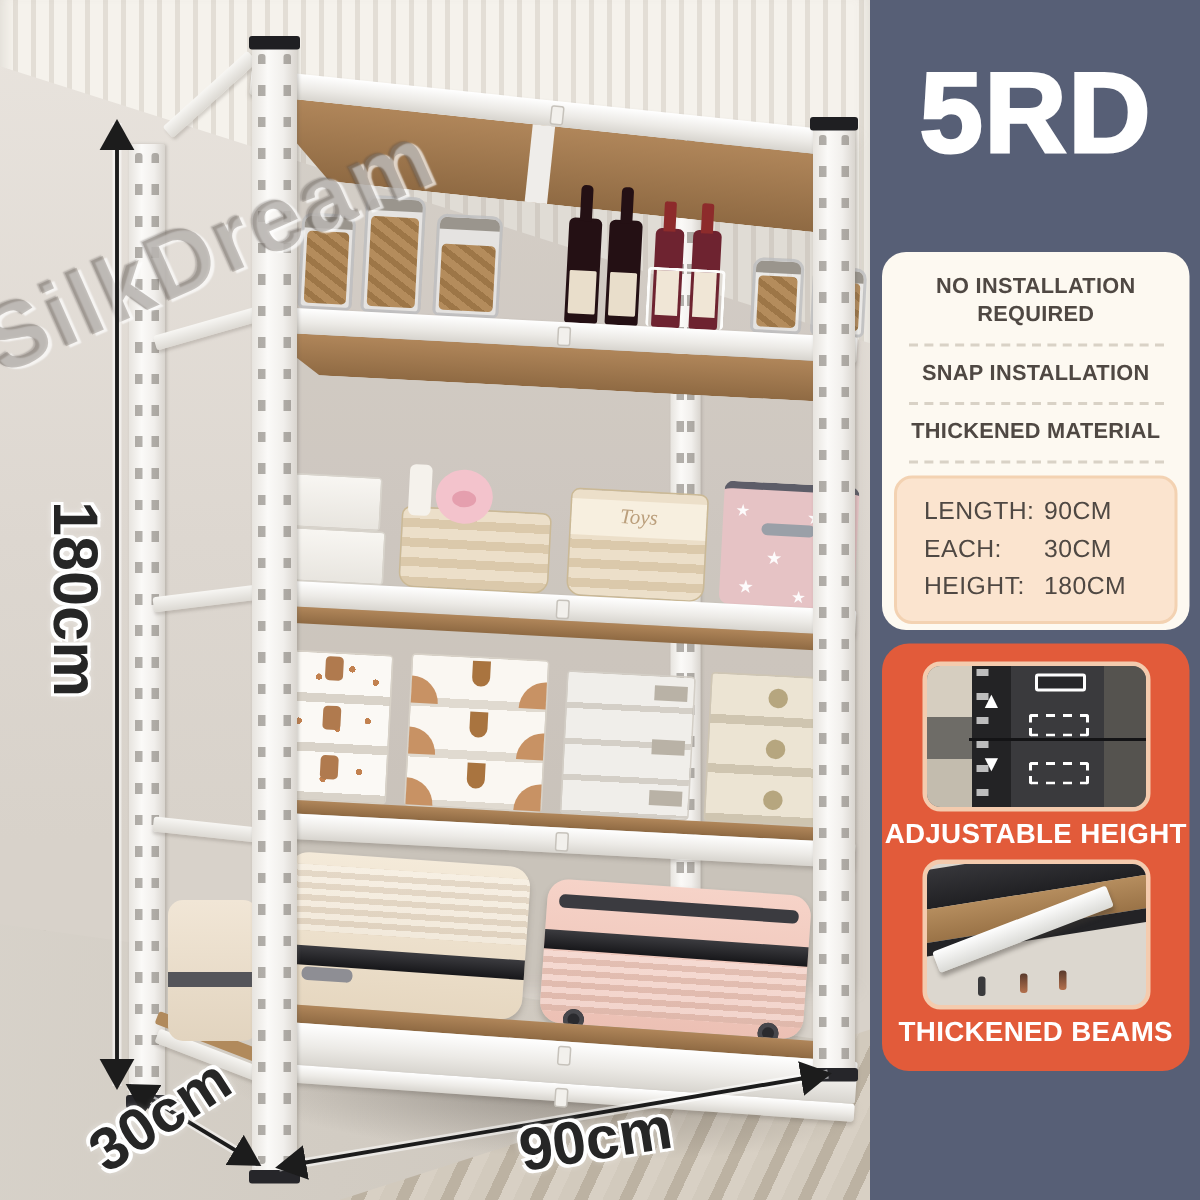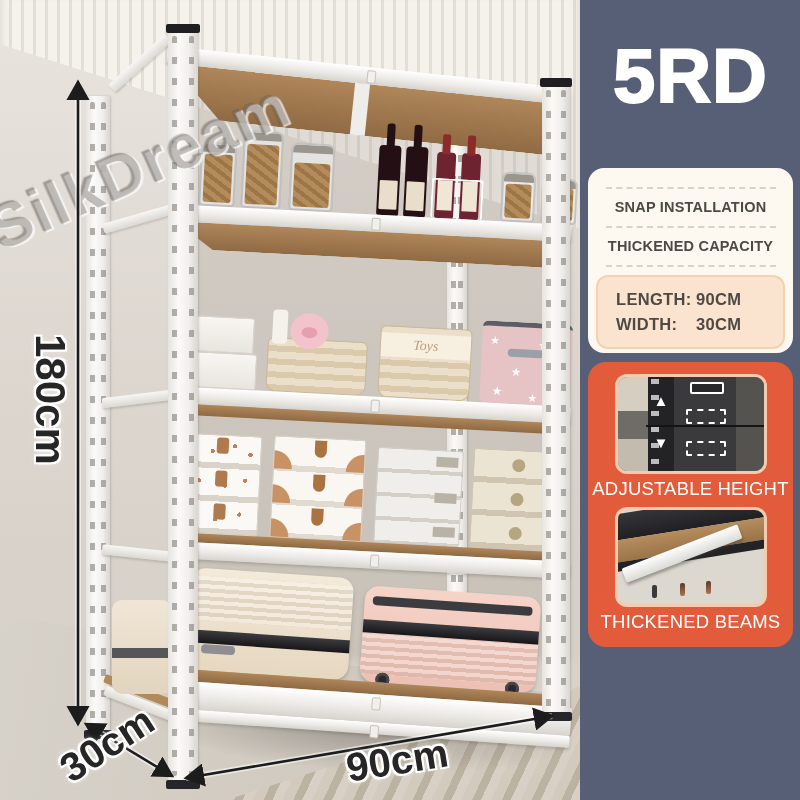--- a/index.html
+++ b/index.html
@@ -87,26 +87,26 @@
   
   .sidebar { position:absolute; left:580px; top:0; width:220px; height:800px; background:#575f76;
     padding:0 7px 0 8px; display:flex; flex-direction:column; }
   .badge { margin-top:40px; text-align:center; color:#fff; }
   .badge .l1 { font-size:76px; font-weight:bold; line-height:.95; letter-spacing:1px; -webkit-text-stroke:2px #fff; }
   .badge .l2 { font-size:43px; font-weight:bold; line-height:1; letter-spacing:2px; margin-top:4px; -webkit-text-stroke:1px #fff; }
   .card { margin-top:56px; background:#fdf9f1; border-radius:16px; padding:12px 6px 4px; color:#4f4843; }
   .feat { font-size:14.5px; font-weight:bold; text-align:center; line-height:1.3; padding:2px 8px; letter-spacing:.2px; }
   .sep { border-bottom:2px dashed #d9d2c6; width:170px; margin:7px auto; }
   .specs { margin:8px 2px 0; background:#fbe4cf; border:2px solid #f3d2b2; border-radius:12px; padding:10px 6px 10px 18px; }
-  .spec-row { display:flex; font-size:16.5px; font-weight:bold; line-height:25px; letter-spacing:.3px; }
+  .spec-row { display:flex; font-size:16.5px; font-weight:normal; line-height:25px; letter-spacing:.3px; }
   .spec-row .spec-label { width:80px; }
   .orange { margin-top:9px; background:#e25b3a; border-radius:18px; padding:12px 0 0; height:285px; }
   .dphoto { position:relative; width:152px; height:100px; margin:0 auto; border:3px solid #f4cbae; border-radius:12px;
     overflow:hidden; background:#6e6c67; }
-  .dcap { color:#fff; font-weight:normal; font-size:18.5px; line-height:1.12; text-align:center; margin-top:5px; letter-spacing:.2px; }
+  .dcap { color:#fff; font-weight:bold; font-size:18.5px; line-height:1.12; text-align:center; margin-top:5px; letter-spacing:.2px; }
 
   
   .dp1-corner { position:absolute; background:#d6cec0; }
   .dp1-post { position:absolute; left:30px; top:0; width:26px; height:100%; background:#232325; }
   .dp1-post::before { content:""; position:absolute; left:3px; top:2px; bottom:2px; width:8px;
     background:repeating-linear-gradient(180deg,#d8d8d8 0 5px,rgba(0,0,0,0) 5px 16px); opacity:.85; }
   .dp1-panel { position:absolute; left:56px; top:0; width:62px; height:100%; background:#3a3a3d; }
   .dp1-right { position:absolute; left:118px; top:0; right:0; height:100%; background:#55534f; }
   .slot-solid { position:absolute; border:2px solid #fff; border-radius:2px; background:rgba(0,0,0,.3); }
   .slot-dash { position:absolute; border:2px dashed #fff; border-radius:2px; }
@@ -317,33 +317,38 @@
     <div class="dim dim-d">30cm</div>
     <div class="dim dim-w">90cm</div>
   </div>
 
   <div class="sidebar">
     <div class="badge">
       <div class="l1">5RD</div>
     </div>
 
     <div class="card">
+      <div class="feat">NO INSTALLATION REQUIRED</div>
       <div class="sep"></div>
       <div class="feat">SNAP INSTALLATION</div>
       <div class="sep"></div>
-      <div class="feat">THICKENED CAPACITY</div>
+      <div class="feat">THICKENED MATERIAL</div>
       <div class="sep"></div>
       <div class="specs">
         <div class="spec-row">
           <span class="spec-label">LENGTH:</span>
           <span class="spec-value">90CM</span>
         </div>
         <div class="spec-row">
-          <span class="spec-label">WIDTH:</span>
+          <span class="spec-label">EACH:</span>
           <span class="spec-value">30CM</span>
+        </div>
+        <div class="spec-row">
+          <span class="spec-label">HEIGHT:</span>
+          <span class="spec-value">180CM</span>
         </div>
       </div>
     </div>
 
     <div class="orange">
 
       <div class="dphoto">
         <div class="dp1-corner" style="left:0; top:0; width:30px; height:34px;"></div>
         <div class="dp1-corner" style="left:0; bottom:0; width:30px; height:32px; background:#c3bcae;"></div>
         <div class="dp1-right"></div>

